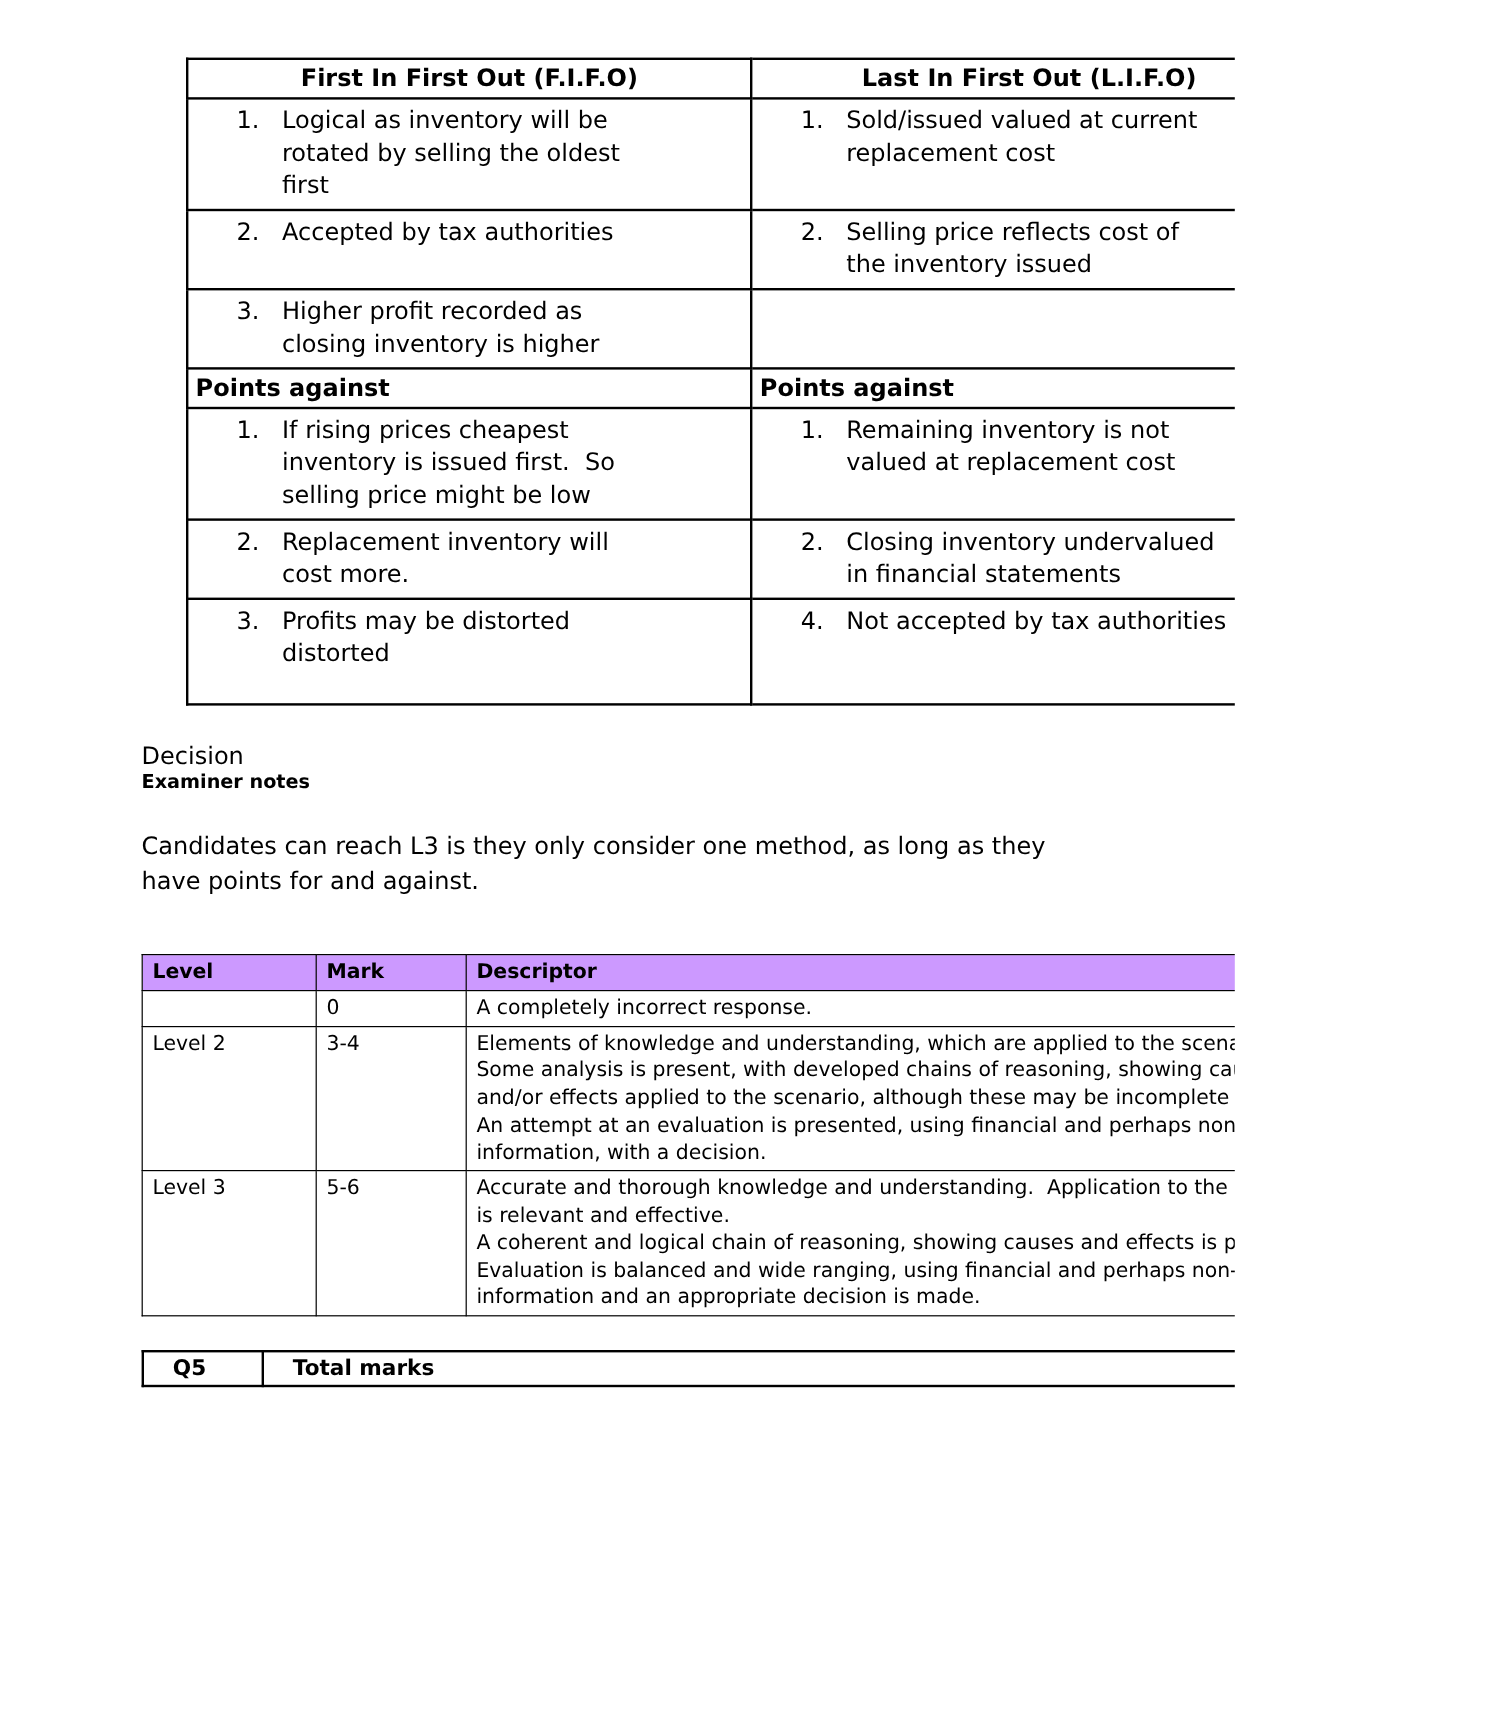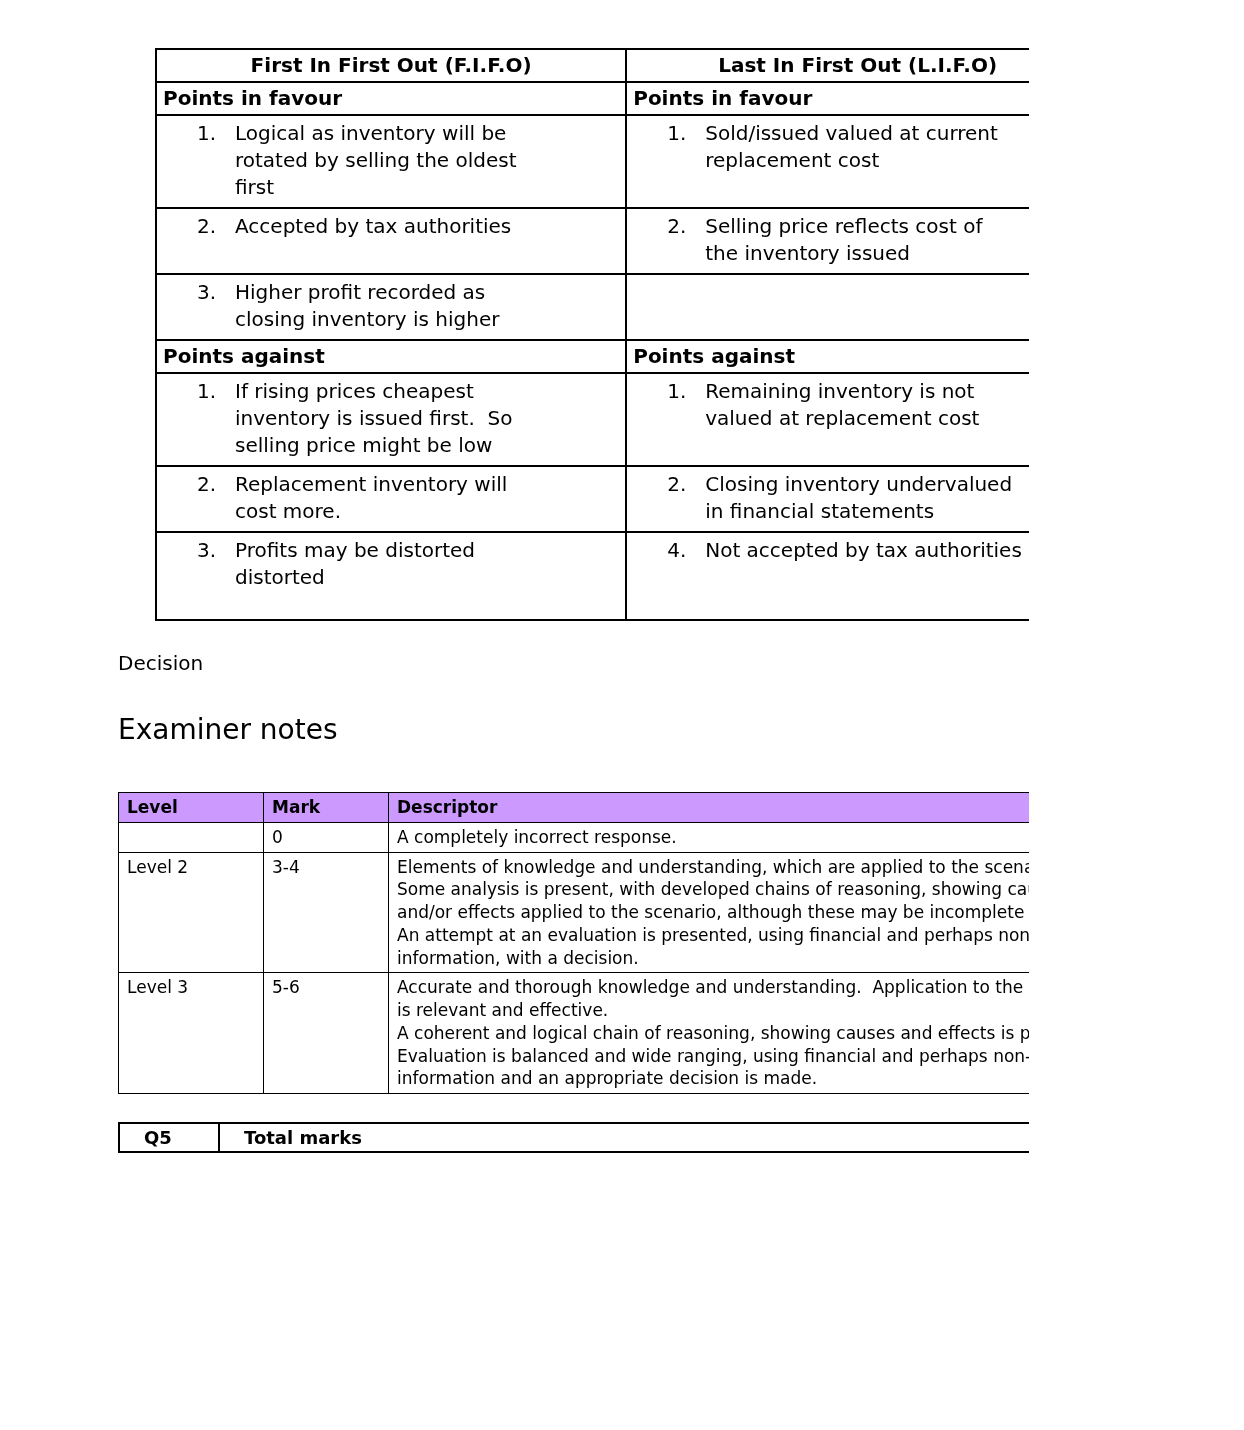--- a/index.html
+++ b/index.html
@@ -32,21 +32,21 @@
   .cmp-table th { text-align: center; font-weight: bold; height: 32px; }
   .sec-label { font-weight: bold; height: 32px; }
   .pt { display: flex; padding-left: 34px; padding-top: 2px; padding-bottom: 4px; }
   .pt .num { flex: 0 0 38px; }
   .pt .txt { white-space: pre-wrap; }
   .row-tall td { height: 88px; }
 
   
   .decision-heading { font-weight: normal; font-size: 20px; margin-top: 30px; }
   .body-text { font-size: 20px; line-height: 1.45; margin-top: 2px; max-width: 1010px; }
-  .examiner-heading { font-weight: normal; font-size: 28px; margin-top: 38px; }
+  .examiner-heading { font-weight: bold; font-size: 16px; }
   .examiner-text { margin-top: 30px; }
 
   
   .levels-table { width: 1010px; margin-top: 46px; font-size: 17px; border-radius: 15px; }
   .levels-table th, .levels-table td {
     border: 1px solid #000;
     vertical-align: top;
     padding: 3px 8px;
     line-height: 1.34;
     text-align: left;
@@ -68,24 +68,20 @@
     <colgroup>
         <col style="width:50.4%">
         <col>
       </colgroup>
     <tbody>
       <tr>
         <th>First In First Out (F.I.F.O)</th>
         <th>Last In First Out (L.I.F.O)</th>
       </tr>
       <tr>
-        <td class="sec-label">Points in favour</td>
-        <td class="sec-label">Points in favour</td>
-      </tr>
-      <tr>
         <td>
           <div class="pt">
               <span class="num">1.</span>
               <span class="txt">Logical as inventory will be
 rotated by selling the oldest
 first</span>
             </div>
         </td>
         <td>
           <div class="pt">
@@ -176,20 +172,21 @@
               <span class="txt">Not accepted by tax authorities</span>
             </div>
         </td>
       </tr>
     </tbody>
   </table>
 
   <div class="decision-heading">Decision</div>
 
   <div class="examiner-heading">Examiner notes</div>
+  <div class="body-text examiner-text">Candidates can reach L3 is they only consider one method, as long as they have points for and against.</div>
 
   <table class="levels-table">
     <colgroup>
         <col style="width:145px">
         <col style="width:125px">
         <col>
       </colgroup>
     <thead>
       <tr>
         <th>Level</th>

